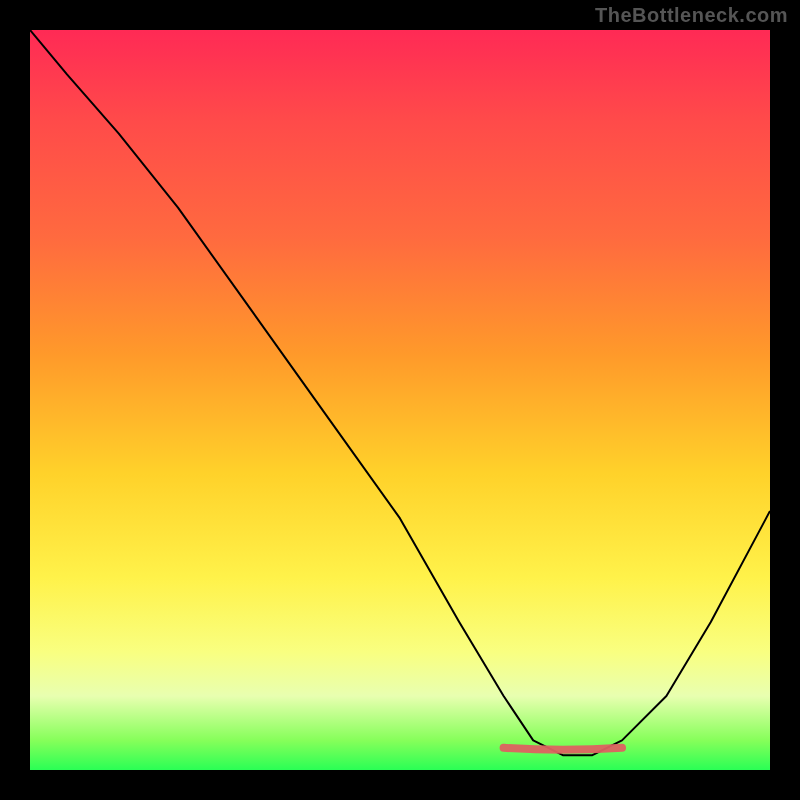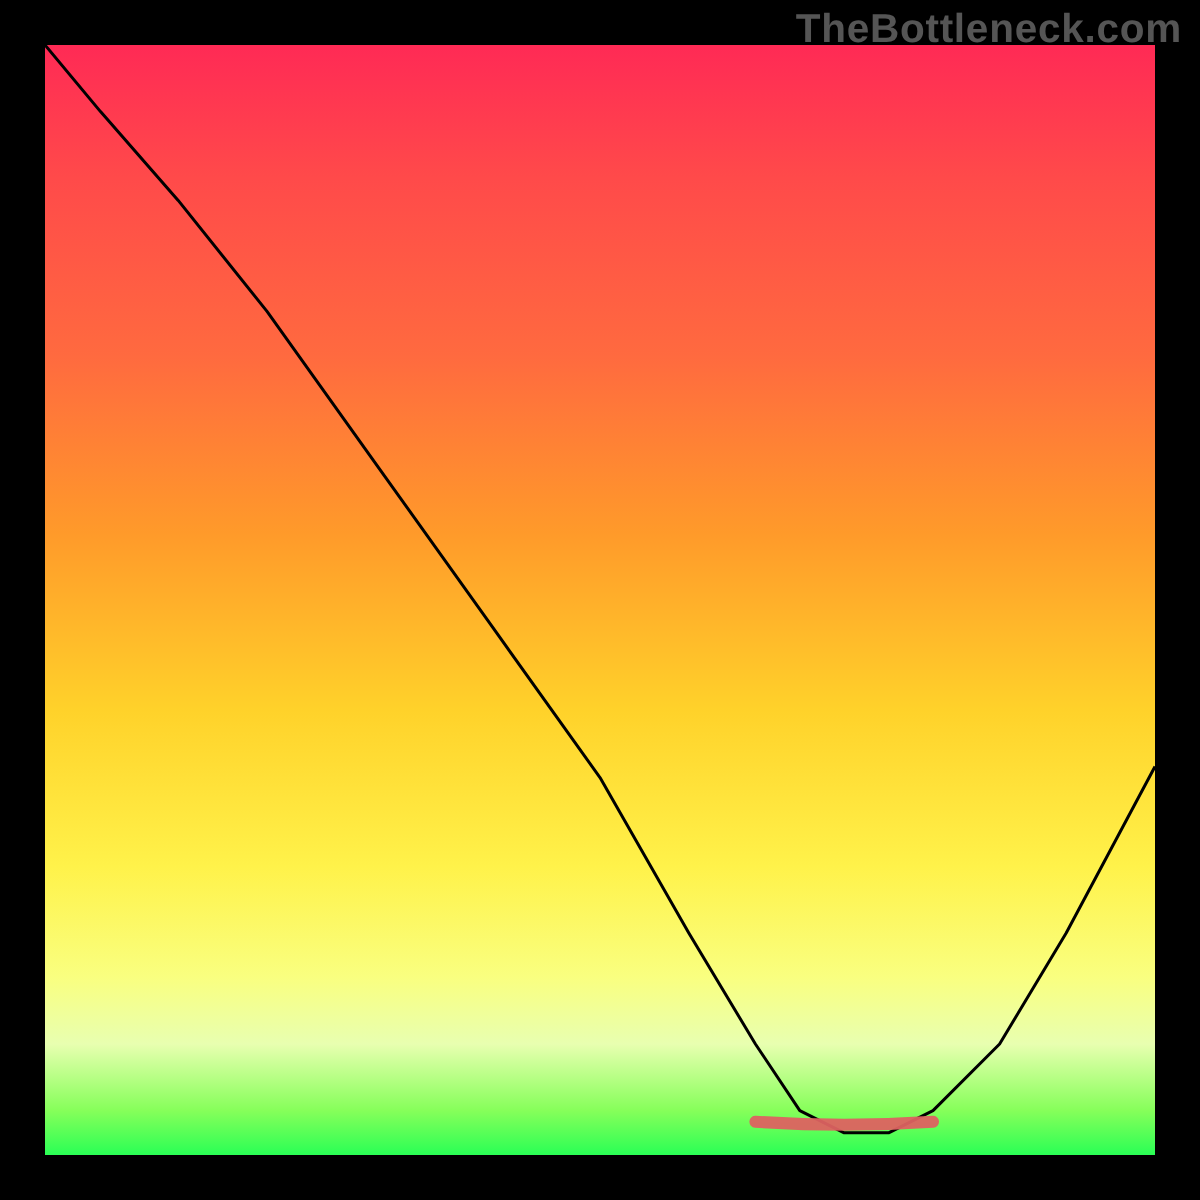--- a/index.html
+++ b/index.html
@@ -15,21 +15,21 @@
     position: relative;
     width: 800px;
     height: 800px;
     background: #000;
   }
   .watermark {
     position: absolute;
     top: 4px;
     right: 12px;
     color: #555;
-    font-size: 27px;
+    font-size: 20px;
     font-weight: bold;
     letter-spacing: 0.5px;
     z-index: 10;
   }
   .plot {
     position: absolute;
     left: 30px;
     top: 30px;
     width: 740px;
     height: 740px;

